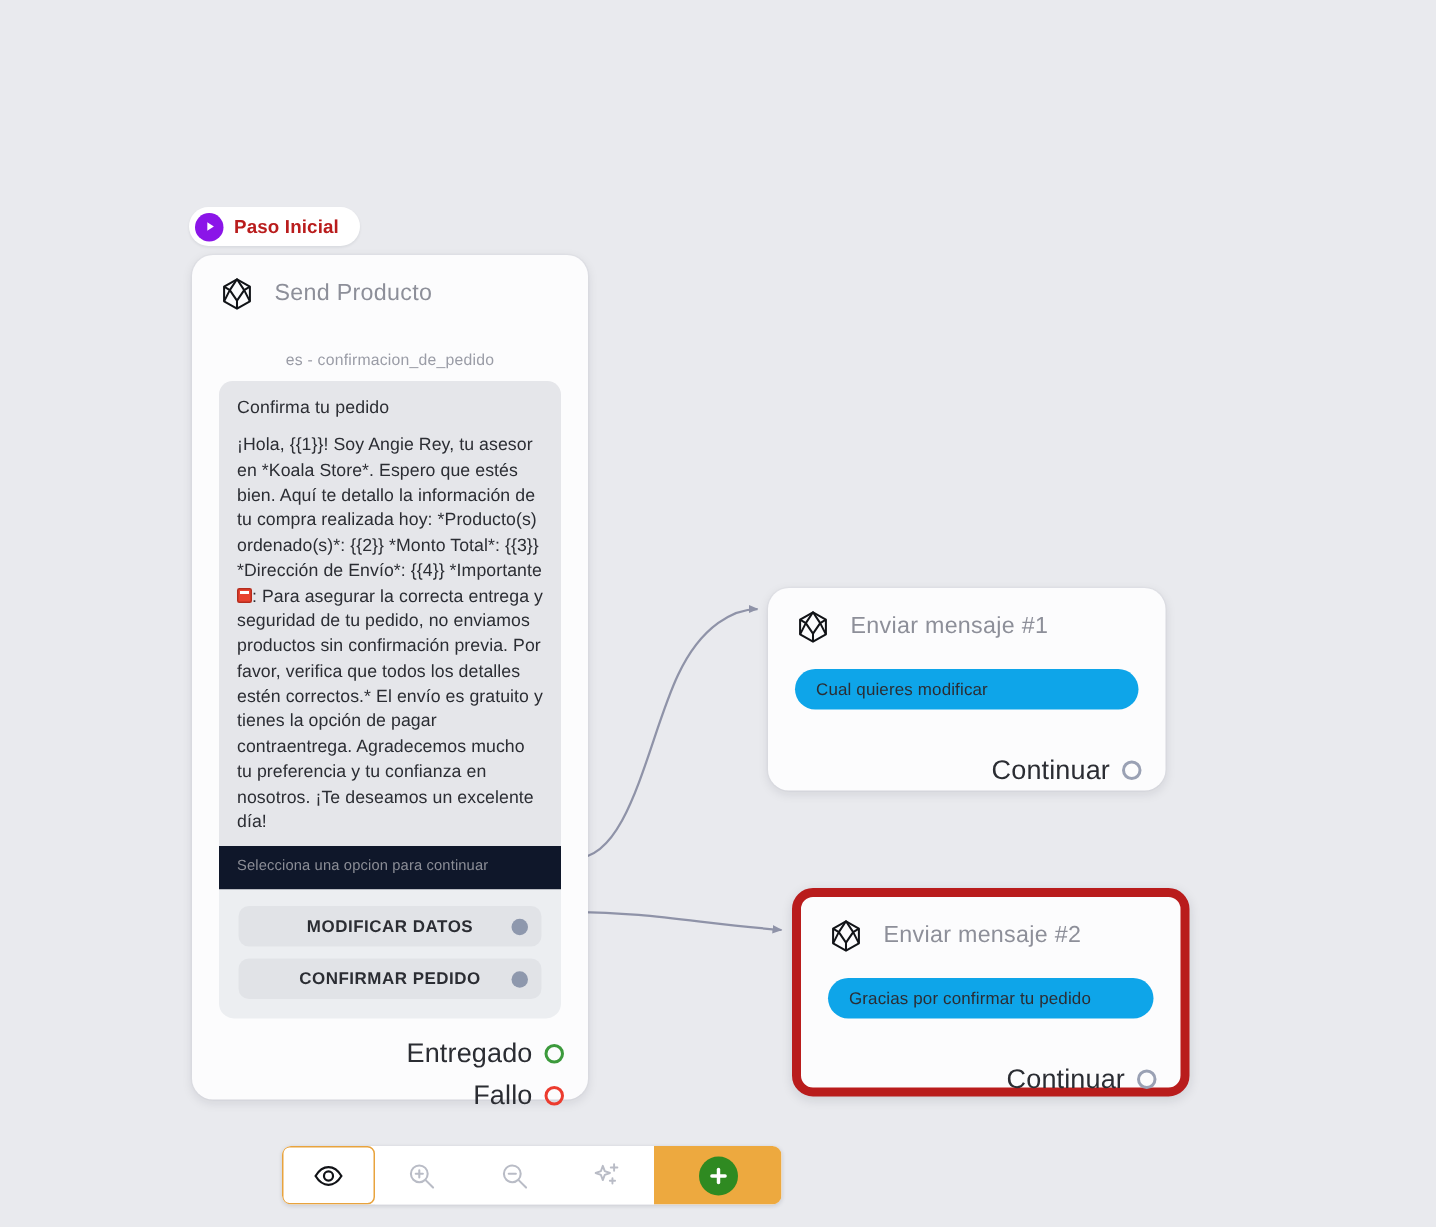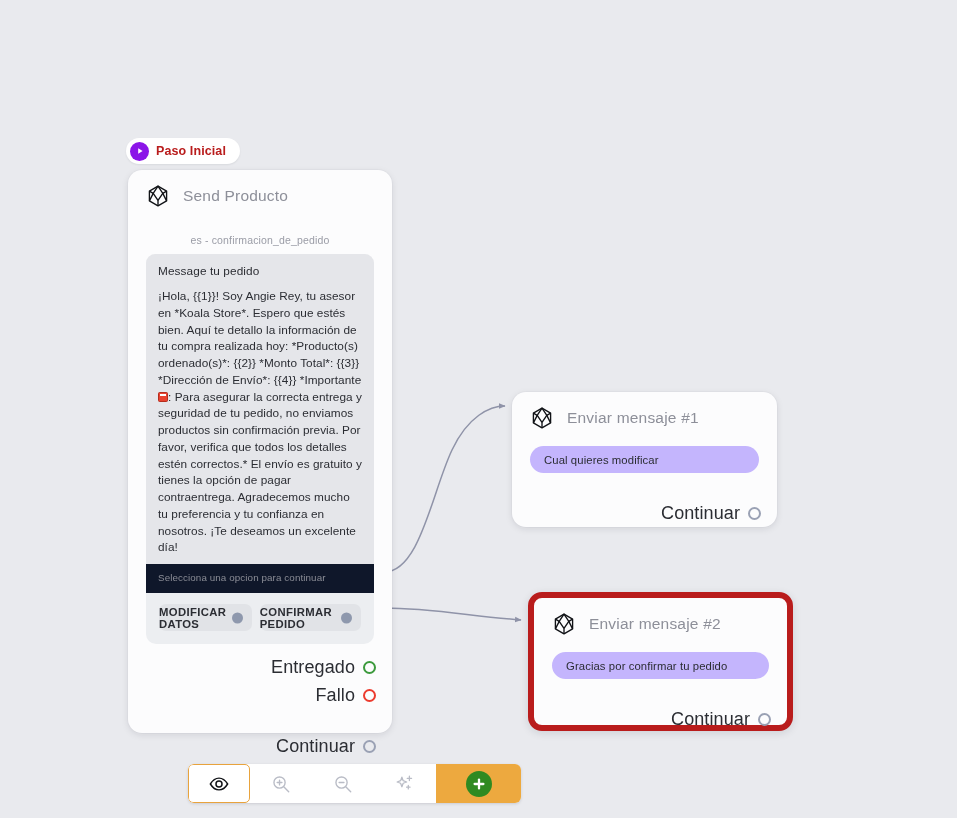--- a/index.html
+++ b/index.html
@@ -89,21 +89,21 @@
   }
   .msg-footnote {
     margin: 0 18px; background: #0f172a;
     padding: 8px 12px 10px 12px;
     font-size: 9.8px; color: #8b8d96; letter-spacing: .1px;
   }
   .btn-tray {
     margin: 0 18px; background: #eceef1;
     border-radius: 0 0 10px 10px;
     padding: 11px 13px 13px 13px;
-    display: flex; flex-direction: row; gap: 8px;
+    display: flex; flex-direction: column; gap: 8px;
   }
   .opt-btn {
     position: relative; height: 27px;
     background: #e1e3e7; border-radius: 7px;
     display: flex; align-items: center; justify-content: center;
   }
   .opt-btn span {
     font-size: 11.3px; font-weight: 600; color: #2b2d33;
     letter-spacing: .35px;
   }
@@ -125,21 +125,21 @@
   }
   .out-port.green { border: 2px solid #3c9a3c; }
   .out-port.red   { border: 2px solid #ec3b2e; }
   .out-port.grey  { border: 2px solid #9aa1b4; }
 
   
   #node-msg1 { left: 512px; top: 392px; width: 265px; height: 135px; }
   #node-msg2 { left: 528px; top: 592px; width: 265px; height: 139px; }
   .reply-pill {
     margin: 4px 18px 0 18px;
-    background: #c4b5fd; border-radius: 14px;
+    background: #0ea5e9; border-radius: 14px;
     height: 27px; display: flex; align-items: center;
     padding: 0 14px;
   }
   .reply-pill span {
     font-size: 11.3px; color: #2b2d33; letter-spacing: .1px;
   }
 
   
   #toolbar {
     position: absolute; left: 188px; top: 764px;
@@ -195,21 +195,21 @@
           <path d="M12 2.2 L7.2 9.4 L12 16.4 L16.8 9.4 Z"></path>
           <path d="M3.4 7.1 L7.2 9.4 M20.6 7.1 L16.8 9.4 M3.4 16.9 L7.2 9.4 M20.6 16.9 L16.8 9.4 M12 21.8 L12 16.4"></path>
         </g>
       </svg>
       <span class="node-title">Send Producto</span>
     </div>
 
     <div class="locale-line">es - confirmacion_de_pedido</div>
 
     <div class="msg-block">
-      <div class="msg-title">Message tu pedido</div>
+      <div class="msg-title">Confirma tu pedido</div>
       <div class="msg-body"><span>¡Hola, {{1}}! Soy Angie Rey, tu asesor en *Koala Store*. Espero que estés bien. Aquí te detallo la información de tu compra realizada hoy: *Producto(s) ordenado(s)*: {{2}} *Monto Total*: {{3}} *Dirección de Envío*: {{4}} *Importante </span><span class="emoji-box"></span><span>: Para asegurar la correcta entrega y seguridad de tu pedido, no enviamos productos sin confirmación previa. Por favor, verifica que todos los detalles estén correctos.* El envío es gratuito y tienes la opción de pagar contraentrega. Agradecemos mucho tu preferencia y tu confianza en nosotros. ¡Te deseamos un excelente día!</span></div>
     </div>
 
     <div class="msg-footnote">Selecciona una opcion para continuar</div>
 
     <div class="btn-tray">
       <div class="opt-btn">
         <span>MODIFICAR DATOS</span>
         <span class="opt-handle"></span>
       </div>

